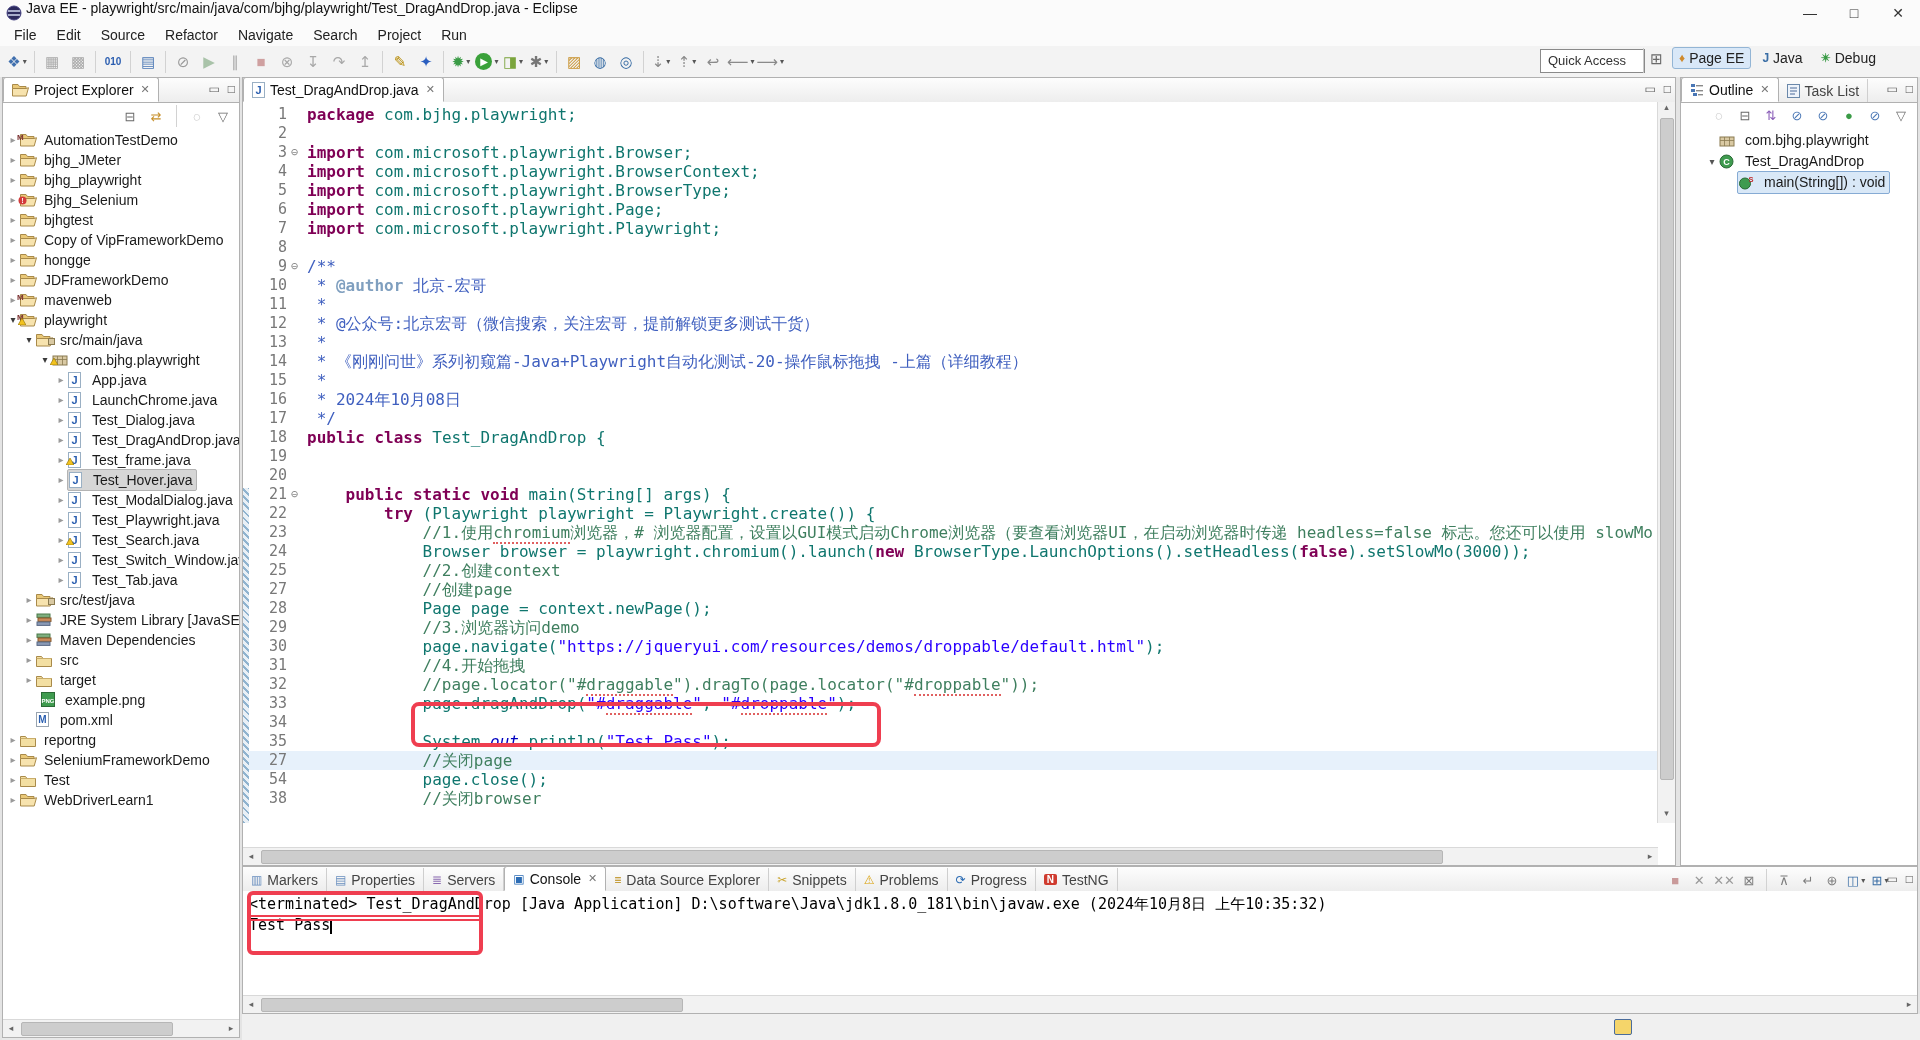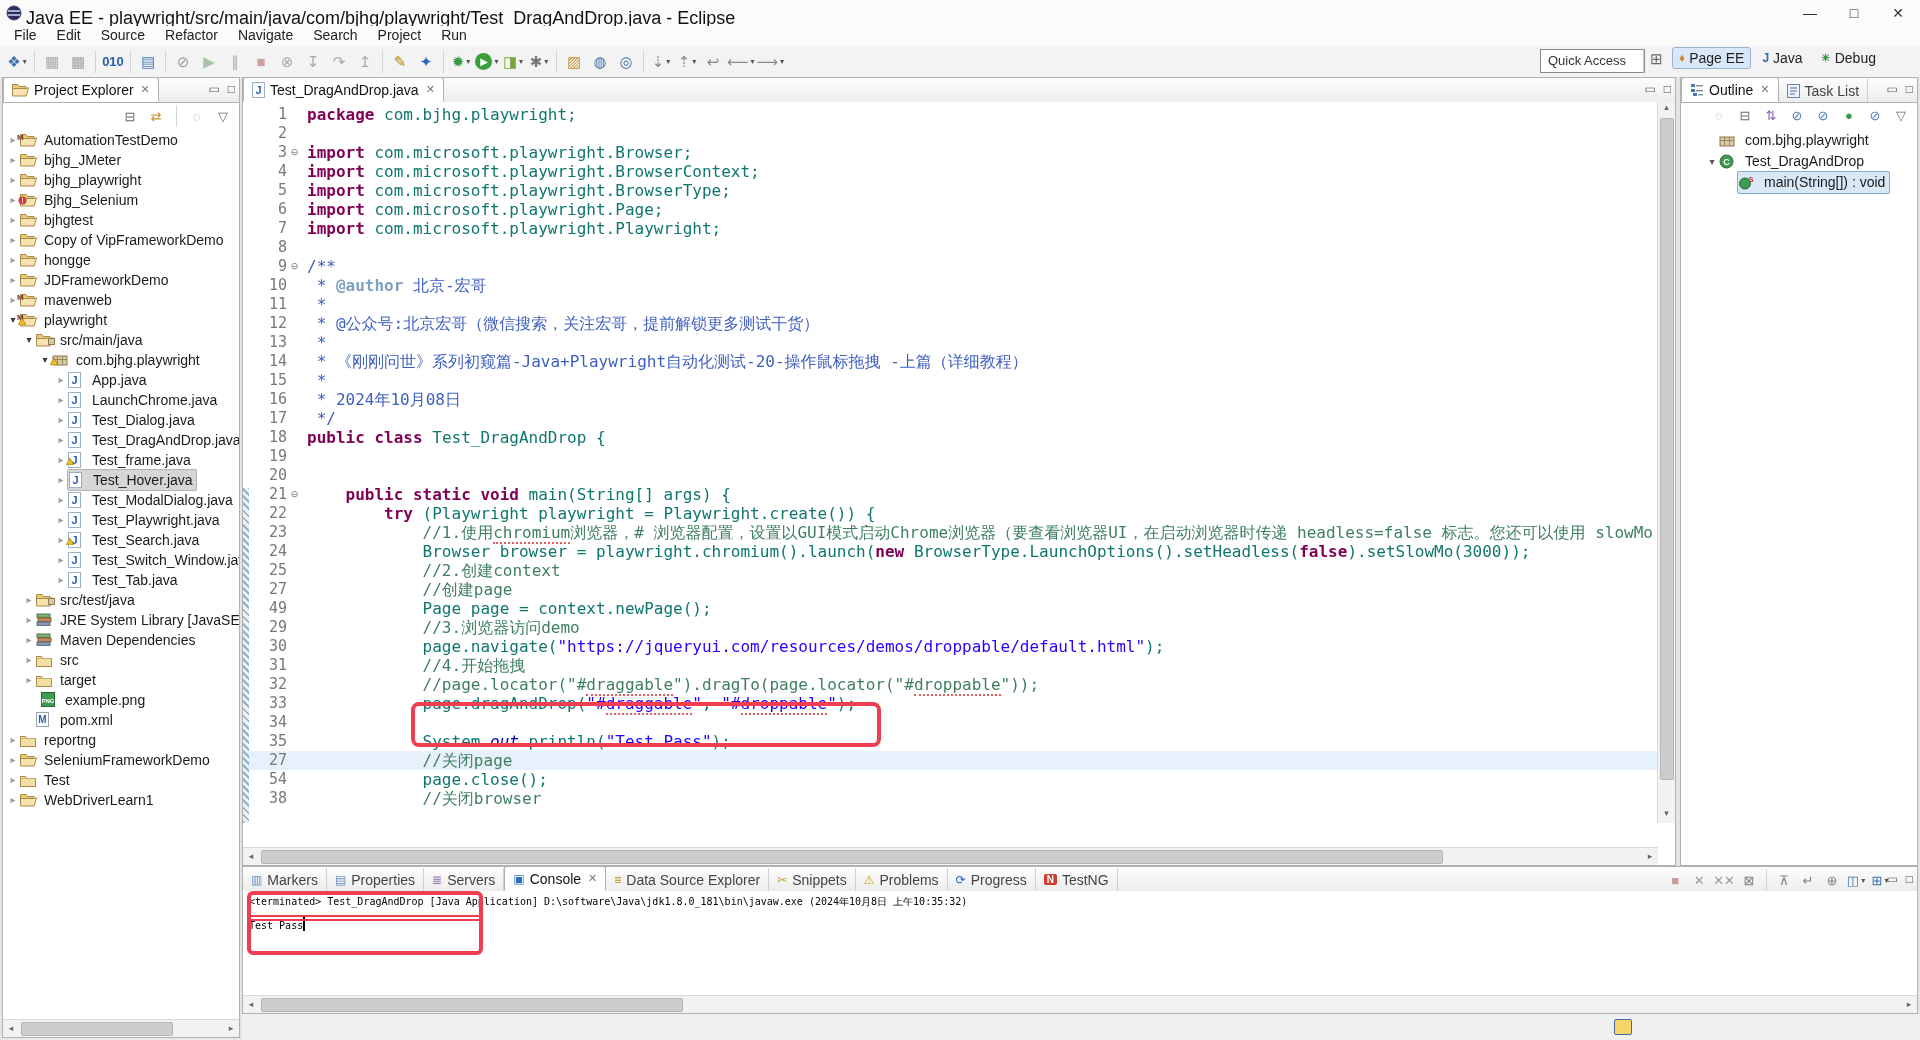--- a/index.html
+++ b/index.html
@@ -1,33 +1,33 @@
 <!DOCTYPE html>
 <html><head>
 <meta charset="utf-8">
 <style>
   html,body{margin:0;padding:0;}
   body{width:1920px;height:1040px;overflow:hidden;background:#e8e8e8;
        font-family:"Liberation Sans",sans-serif;color:#1a1a1a;position:relative;}
   .abs{position:absolute;}
   
   #titlebar{left:0;top:0;width:1920px;height:26px;background:#fbfbfb;}
-  #titlebar .tx{position:absolute;left:26px;top:8px;font-size:18px;color:#111;}
+  #titlebar .tx{position:absolute;left:26px;top:0;font-size:14px;color:#111;}
   .winbtn{position:absolute;top:0;width:44px;height:26px;text-align:center;line-height:26px;
           font-size:14px;color:#333;}
   #menubar{left:0;top:26px;width:1920px;height:20px;background:#fbfbfb;display:flex;padding-left:4px;}
   .menu-item{font-size:14px;color:#222;padding:1px 10px;}
   #toolbar{left:0;top:46px;width:1920px;height:31px;background:#f3f3f3;
            border-bottom:1px solid #d6d6d6;display:flex;align-items:center;padding-left:4px;}
   .tbi{display:inline-flex;align-items:center;justify-content:center;height:24px;min-width:24px;
        margin:0 1px;font-size:15px;border-radius:3px;}
   .tbi .g{display:inline-flex;align-items:center;justify-content:center;}
   .tbi .g.circ{width:17px;height:17px;border-radius:50%;font-size:10px;}
   .tbi .dd{font-size:8px;color:#555;margin-left:2px;}
-  .tbi .smalltext{font-size:13px;font-weight:bold;letter-spacing:0;text-align:center;}
+  .tbi .smalltext{font-size:10px;font-weight:bold;letter-spacing:0;text-align:center;}
   .tbsep{width:1px;height:22px;background:#d2d2d2;margin:0 4px;}
   #quickaccess{left:1540px;top:49px;width:96px;height:22px;border:1px solid #8a8a8a;background:#fff;
                font-size:13px;color:#333;line-height:22px;padding-left:7px;}
   #persp-sep{left:1643px;top:48px;width:1px;height:25px;background:#c9c9c9;}
   #open-perspective{left:1650px;top:50px;font-size:15px;color:#6a6a6a;}
   #perspectives{left:1672px;top:47px;display:flex;gap:4px;align-items:center;}
   .persp{display:flex;align-items:center;gap:4px;font-size:14px;color:#222;padding:3px 7px;border-radius:3px;}
   .persp.active{background:#d9e8f8;border:1px solid #93b5d5;padding:2px 6px;}
   .persp .pico{font-size:12px;font-weight:bold;}
   
@@ -85,21 +85,21 @@
   
   #outline-tree{position:absolute;left:0;top:52px;right:0;bottom:0;overflow:hidden;}
   .orow{position:relative;height:21px;line-height:21px;font-size:14px;display:flex;align-items:center;white-space:nowrap;}
   .orow .exp{width:14px;text-align:center;font-size:10px;color:#555;flex:none;}
   .orow .ico{position:relative;width:18px;height:16px;margin-right:4px;flex:none;}
   .orow .lab{padding:0 4px;}
   .orow.selected .selwrap{background:#d9e8f7;border:1px solid #86abd4;border-radius:2px;display:flex;align-items:center;}
   .orow .selwrap{display:flex;align-items:center;}
   
   #console-content{position:absolute;left:0;top:24px;right:0;bottom:17px;background:#fff;overflow:hidden;
-                   font-family:"DejaVu Sans Mono","Liberation Mono",monospace;font-size:10px;}
+                   font-family:"DejaVu Sans Mono","Liberation Mono",monospace;font-size:15px;}
   #console-status{position:absolute;left:6px;top:4px;color:#000;white-space:pre;}
   #console-output{position:absolute;left:6px;top:25px;color:#000;white-space:pre;}
   .caret{display:inline-block;width:2px;height:15px;background:#000;vertical-align:text-bottom;}
   #console-redbox-a{position:absolute;left:4px;top:0px;width:228px;height:24px;
                     border:4px solid #ef3e50;border-radius:6px 6px 0 0;border-bottom-width:2px;pointer-events:none;z-index:5;}
   #console-redbox-b{position:absolute;left:4px;top:24px;width:228px;height:34px;
                     border:4px solid #ef3e50;border-radius:0 0 6px 6px;border-top-width:2px;pointer-events:none;z-index:5;}
   #console-icons{position:absolute;right:26px;top:2px;display:flex;align-items:center;gap:2px;}
   #console-icons .tbi{height:20px;min-width:20px;font-size:13px;}
   
@@ -691,21 +691,21 @@
         <div class="code-line"><span class="ln">17</span><span class="codetxt"><span class="t jd"> */</span></span></div>
         <div class="code-line"><span class="ln">18</span><span class="codetxt"><span class="t kw">public</span><span class="t pl"> </span><span class="t kw">class</span><span class="t pl"> Test_DragAndDrop {</span></span></div>
         <div class="code-line"><span class="ln">19</span><span class="codetxt"></span></div>
         <div class="code-line"><span class="ln">20</span><span class="codetxt"></span></div>
         <div class="code-line"><span class="ln">21</span><span class="fold">⊖</span><span class="codetxt"><span class="t pl">    </span><span class="t kw">public</span><span class="t pl"> </span><span class="t kw">static</span><span class="t pl"> </span><span class="t kw">void</span><span class="t pl"> main(String[] args) {</span></span></div>
         <div class="code-line"><span class="ln">22</span><span class="codetxt"><span class="t pl">        </span><span class="t kw">try</span><span class="t pl"> (Playwright playwright = Playwright.create()) {</span></span></div>
         <div class="code-line"><span class="ln">23</span><span class="codetxt"><span class="t pl">            </span><span class="t cm">//1.使用</span><span class="t cm sq">chromium</span><span class="t cm">浏览器，# 浏览器配置，设置以GUI模式启动Chrome浏览器（要查看浏览器UI，在启动浏览器时传递 headless=false 标志。您还可以使用 slowMo 来减慢执行速度。</span></span></div>
         <div class="code-line"><span class="ln">24</span><span class="codetxt"><span class="t pl">            Browser browser = playwright.chromium().launch(</span><span class="t kw">new</span><span class="t pl"> BrowserType.LaunchOptions().setHeadless(</span><span class="t kw">false</span><span class="t pl">).setSlowMo(3000));</span></span></div>
         <div class="code-line"><span class="ln">25</span><span class="codetxt"><span class="t pl">            </span><span class="t cm">//2.创建context</span></span></div>
         <div class="code-line"><span class="ln">27</span><span class="codetxt"><span class="t pl">            </span><span class="t cm">//创建page</span></span></div>
-        <div class="code-line"><span class="ln">49</span><span class="codetxt"><span class="t pl">            Page page = context.newPage();</span></span></div>
+        <div class="code-line"><span class="ln">28</span><span class="codetxt"><span class="t pl">            Page page = context.newPage();</span></span></div>
         <div class="code-line"><span class="ln">29</span><span class="codetxt"><span class="t pl">            </span><span class="t cm">//3.浏览器访问demo</span></span></div>
         <div class="code-line"><span class="ln">30</span><span class="codetxt"><span class="t pl">            page.navigate(</span><span class="t st">"https://jqueryui.com/resources/demos/droppable/default.html"</span><span class="t pl">);</span></span></div>
         <div class="code-line"><span class="ln">31</span><span class="codetxt"><span class="t pl">            </span><span class="t cm">//4.开始拖拽</span></span></div>
         <div class="code-line"><span class="ln">32</span><span class="codetxt"><span class="t pl">            </span><span class="t cm">//page.locator("#</span><span class="t cm sq">draggable</span><span class="t cm">").dragTo(page.locator("#</span><span class="t cm sq">droppable</span><span class="t cm">"));</span></span></div>
         <div class="code-line"><span class="ln">33</span><span class="codetxt"><span class="t pl">            page.dragAndDrop(</span><span class="t st">"#</span><span class="t st sq">draggable</span><span class="t st">"</span><span class="t pl">, </span><span class="t st">"#</span><span class="t st sq">droppable</span><span class="t st">"</span><span class="t pl">);</span></span></div>
         <div class="code-line"><span class="ln">34</span><span class="codetxt"></span></div>
         <div class="code-line"><span class="ln">35</span><span class="codetxt"><span class="t pl">            System.</span><span class="t sf">out</span><span class="t pl">.println(</span><span class="t st">"Test Pass"</span><span class="t pl">);</span></span></div>
         <div class="code-line current"><span class="ln">27</span><span class="codetxt"><span class="t pl">            </span><span class="t cm">//关闭page</span></span></div>
         <div class="code-line"><span class="ln">54</span><span class="codetxt"><span class="t pl">            page.close();</span></span></div>
         <div class="code-line"><span class="ln">38</span><span class="codetxt"><span class="t pl">            </span><span class="t cm">//关闭browser</span></span></div>

